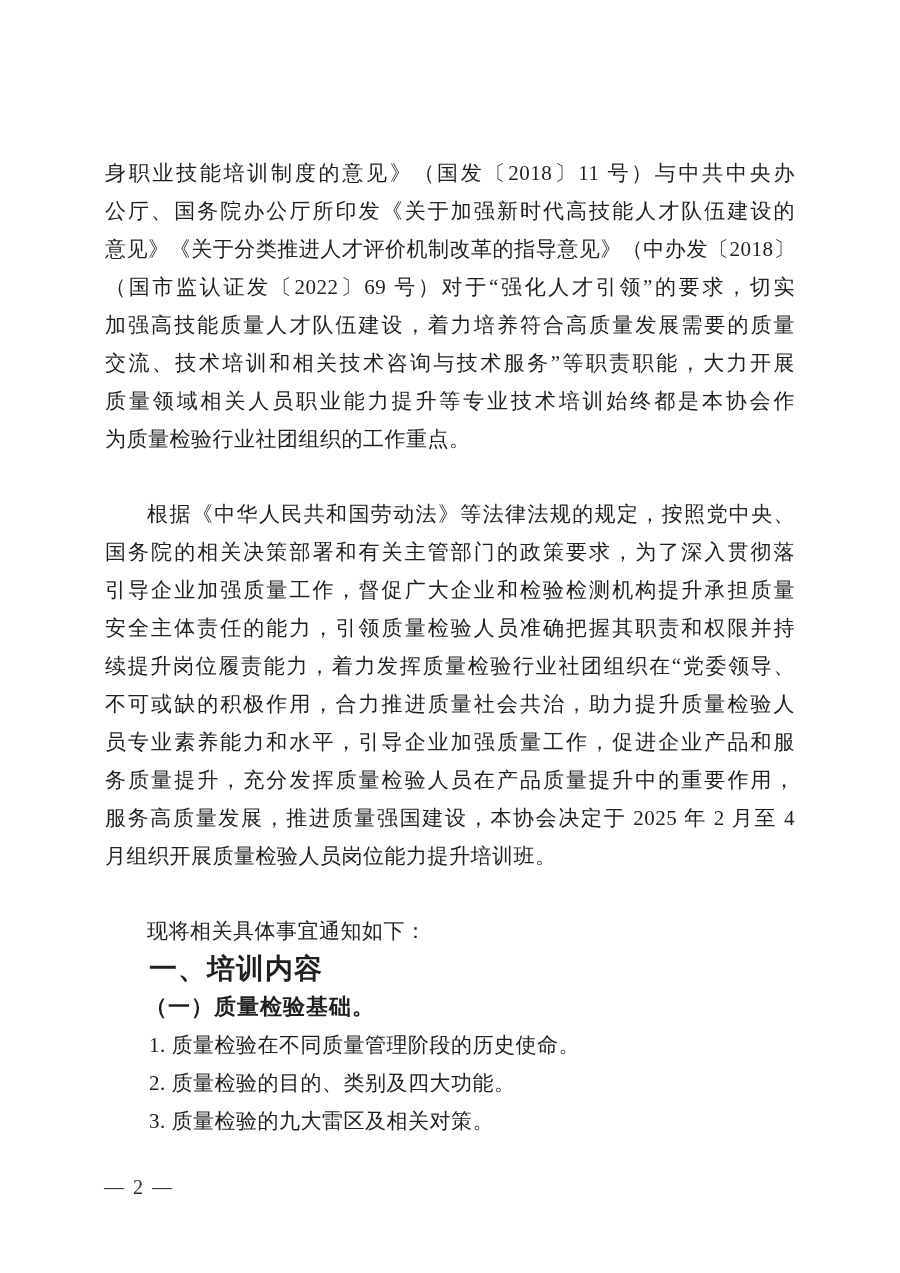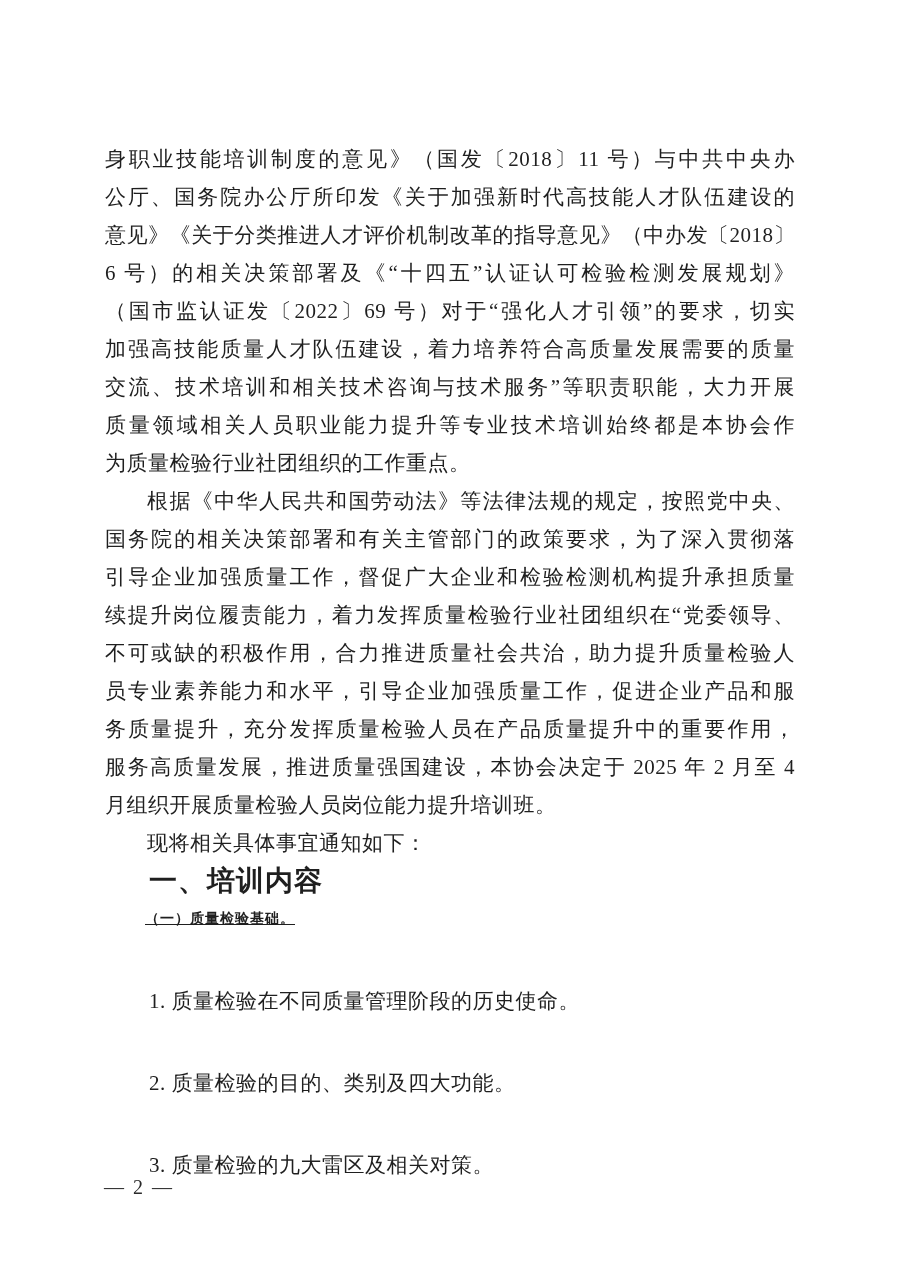--- a/index.html
+++ b/index.html
@@ -12,55 +12,54 @@
     width: 900px;
     height: 1273px;
     background: #ffffff;
     overflow: hidden;
     font-family: "Liberation Serif", "DejaVu Serif", serif;
     color: #1f1f1f;
   }
   .content {
     position: absolute;
     left: 105px;
-    top: 140px;
+    top: 154px;
     width: 690px;
     font-size: 21px;
     line-height: 38px;
     letter-spacing: 0.5px;
   }
   .line {
     text-align: justify;
     white-space: normal;
   }
   
   .j {
     text-align-last: justify;
     -moz-text-align-last: justify;
   }
   .indent {
     text-indent: 2em;
+    margin-top: 37px;
   }
   .h-hei {
     font-family: "Liberation Sans", "DejaVu Sans", sans-serif;
     font-weight: 700;
     font-size: 28px;
     padding-left: 44px;
     letter-spacing: 1px;
   }
   .h-kai {
     font-weight: 700;
-    font-size: 14px;
+    font-size: 22px;
     padding-left: 40px;
     letter-spacing: 1px;
-    text-decoration: underline;
   }
   .item {
     padding-left: 44px;
-    margin-top: 44px;
   }
   .page-number {
     position: absolute;
     left: 104px;
     top: 1172px;
     font-size: 20px;
     line-height: 30px;
     letter-spacing: 2px;
     color: #2a2a2a;
   }
@@ -68,32 +67,32 @@
 </head>
 <body>
 
 <div class="page">
   <div class="content">
 
     <div>
       <div class="line j">身职业技能培训制度的意见》（国发〔2018〕11 号）与中共中央办</div>
       <div class="line j">公厅、国务院办公厅所印发《关于加强新时代高技能人才队伍建设的</div>
       <div class="line j">意见》《关于分类推进人才评价机制改革的指导意见》（中办发〔2018〕</div>
-      <div class="line j">6 号）的相关决策部署及《“十四五”认证认可检验检测发展规划》</div>
       <div class="line j">（国市监认证发〔2022〕69 号）对于“强化人才引领”的要求，切实</div>
       <div class="line j">加强高技能质量人才队伍建设，着力培养符合高质量发展需要的质量</div>
       <div class="line j">交流、技术培训和相关技术咨询与技术服务”等职责职能，大力开展</div>
       <div class="line j">质量领域相关人员职业能力提升等专业技术培训始终都是本协会作</div>
       <div class="line">为质量检验行业社团组织的工作重点。</div>
     </div>
 
     <div>
       <div class="line j indent">根据《中华人民共和国劳动法》等法律法规的规定，按照党中央、</div>
       <div class="line j">国务院的相关决策部署和有关主管部门的政策要求，为了深入贯彻落</div>
       <div class="line j">引导企业加强质量工作，督促广大企业和检验检测机构提升承担质量</div>
+      <div class="line j">安全主体责任的能力，引领质量检验人员准确把握其职责和权限并持</div>
       <div class="line j">续提升岗位履责能力，着力发挥质量检验行业社团组织在“党委领导、</div>
       <div class="line j">不可或缺的积极作用，合力推进质量社会共治，助力提升质量检验人</div>
       <div class="line j">员专业素养能力和水平，引导企业加强质量工作，促进企业产品和服</div>
       <div class="line j">务质量提升，充分发挥质量检验人员在产品质量提升中的重要作用，</div>
       <div class="line j">服务高质量发展，推进质量强国建设，本协会决定于 2025 年 2 月至 4</div>
       <div class="line">月组织开展质量检验人员岗位能力提升培训班。</div>
     </div>
 
     <div class="line indent">现将相关具体事宜通知如下：</div>
 

